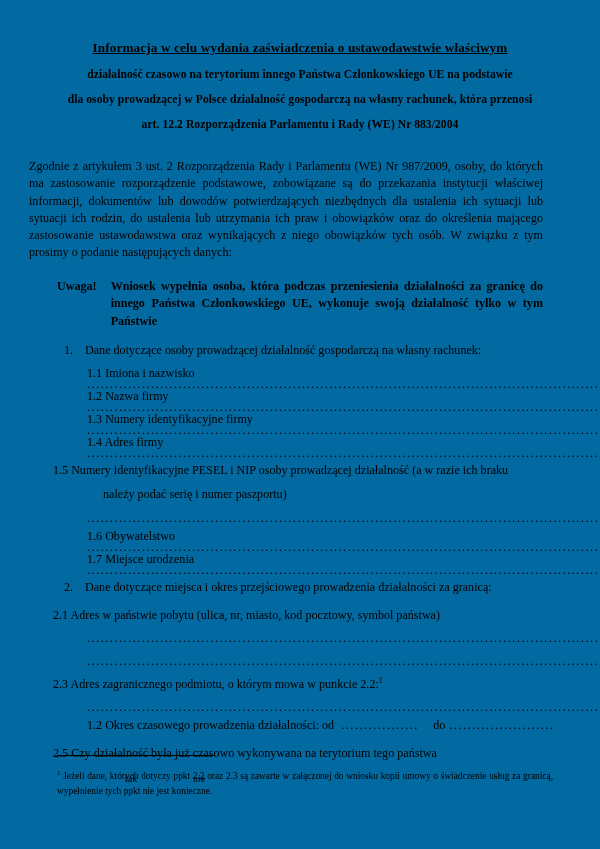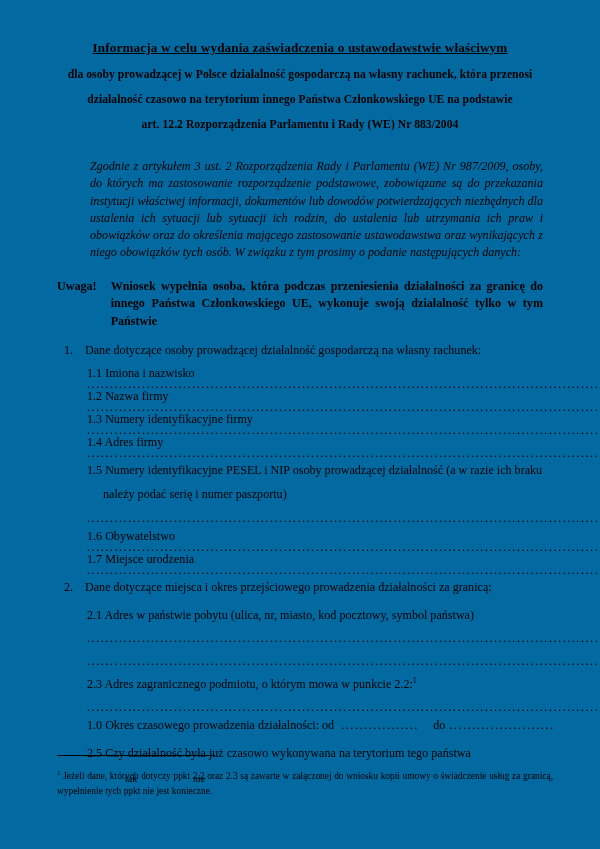--- a/index.html
+++ b/index.html
@@ -39,25 +39,24 @@
     font-size: 11.6px;
     font-weight: bold;
     line-height: 1.0;
     margin: 11px 0 0 0;
     letter-spacing: 0.005em;
   }
   .doc-subtitle + .doc-subtitle { margin-top: 13px; }
 
   
   .intro {
-    margin: 28px 57px 0 90px;
+    margin: 28px 57px 0 29px;
     font-size: 12.1px;
     line-height: 1.42;
     text-align: justify;
-    font-style: italic;
   }
 
   
   .note {
     margin: 17px 57px 0 57px;
     font-size: 12.1px;
     font-weight: bold;
     line-height: 1.42;
     display: flex;
     align-items: flex-start;
@@ -111,21 +110,21 @@
     flex: 1 1 auto;
     overflow: hidden;
     white-space: nowrap;
     letter-spacing: 1.55px;
     font-size: 12.1px;
     position: relative;
     top: -0.5px;
   }
   .field-plain {
     display: block;
-    padding-left: 87px;
+    padding-left: 53px;
     padding-right: 47px;
     height: 23px;
     line-height: 23px;
   }
   .field-cont {
     display: block;
     padding-left: 103px;
     padding-right: 26px;
     height: 25px;
     line-height: 25px;
@@ -209,22 +208,22 @@
   }
   .footnote sup.fn { font-size: 7px; }
 </style>
 </head>
 <body>
 
 <div class="page">
 
   <div class="title-block">
     <div class="doc-title">Informacja w celu wydania zaświadczenia o ustawodawstwie właściwym</div>
+    <div class="doc-subtitle">działalność czasowo na terytorium innego Państwa Członkowskiego UE na podstawie</div>
     <div class="doc-subtitle">dla osoby prowadzącej w Polsce działalność gospodarczą na własny rachunek, która przenosi</div>
-    <div class="doc-subtitle">działalność czasowo na terytorium innego Państwa Członkowskiego UE na podstawie</div>
     <div class="doc-subtitle">art. 12.2 Rozporządzenia Parlamentu i Rady (WE) Nr 883/2004</div>
   </div>
 
   <p class="intro">Zgodnie z artykułem 3 ust. 2 Rozporządzenia Rady i Parlamentu (WE) Nr 987/2009, osoby, do których ma zastosowanie rozporządzenie podstawowe, zobowiązane są do przekazania instytucji właściwej informacji, dokumentów lub dowodów potwierdzających niezbędnych dla ustalenia ich sytuacji lub sytuacji ich rodzin, do ustalenia lub utrzymania ich praw i obowiązków oraz do określenia mającego zastosowanie ustawodawstwa oraz wynikających z niego obowiązków tych osób. W związku z tym prosimy o podanie następujących danych:</p>
 
   <div class="note">
     <span class="note-label">Uwaga!</span>
     <span class="note-text">Wniosek wypełnia osoba, która podczas przeniesienia działalności za granicę do innego Państwa Członkowskiego UE, wykonuje swoją działalność tylko w tym Państwie</span>
   </div>
 
@@ -276,21 +275,21 @@
 
     <div class="field-plain">2.1 Adres w państwie pobytu (ulica, nr, miasto, kod pocztowy, symbol państwa)</div>
     <div class="fullrule">........................................................................................................................................................................</div>
 
     <div class="fullrule">........................................................................................................................................................................</div>
 
     <div class="field-plain"><span>2.3 Adres zagranicznego podmiotu, o którym mowa w punkcie 2.2:</span><sup class="fn">1</sup></div>
     <div class="fullrule">........................................................................................................................................................................</div>
 
     <div class="field-dual">
-      <span class="field-label">1.0 Okres czasowego prowadzenia działalności: od</span>
+      <span class="field-label">1.2 Okres czasowego prowadzenia działalności: od</span>
       <span class="lead-a">........................................................................................................................................................................</span>
       <span class="mid">do</span>
       <span class="lead-b">........................................................................................................................................................................</span>
     </div>
 
     <div class="field-plain">2.5 Czy działalność była już czasowo wykonywana na terytorium tego państwa</div>
 
     <div class="choices">
       <span class="choice choice-tak">tak</span>
       <span class="choice choice-nie">nie</span>

